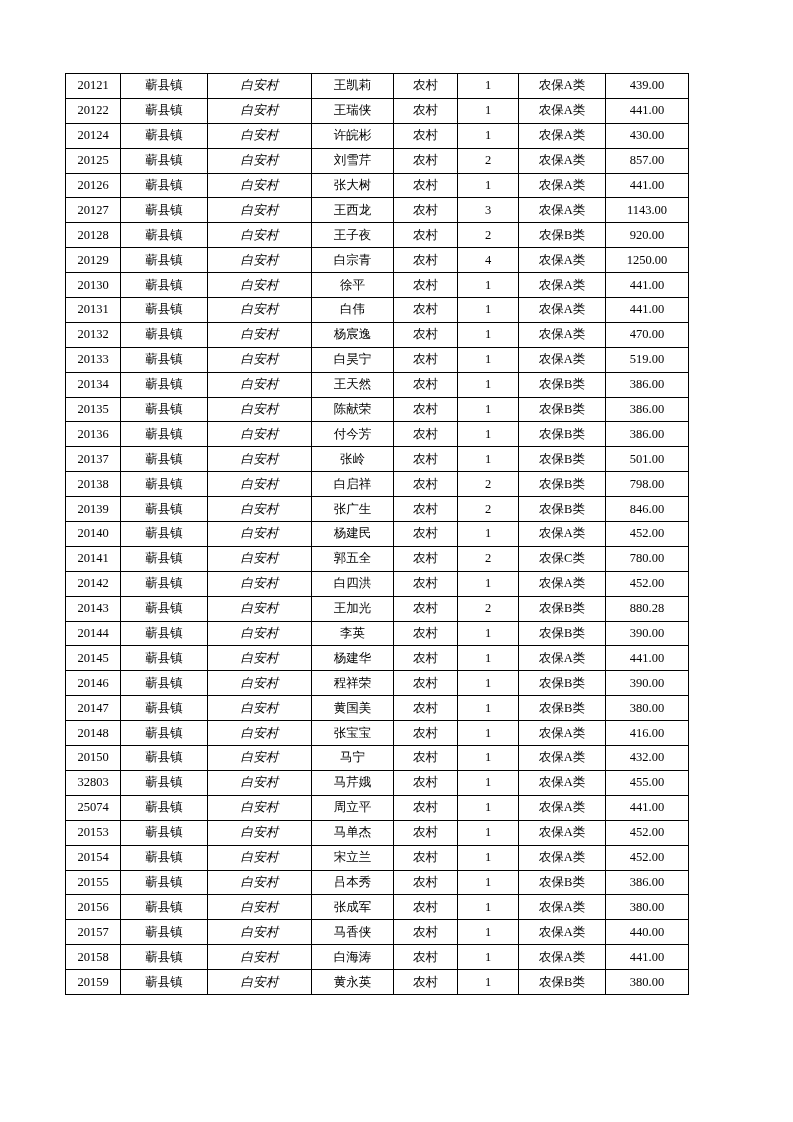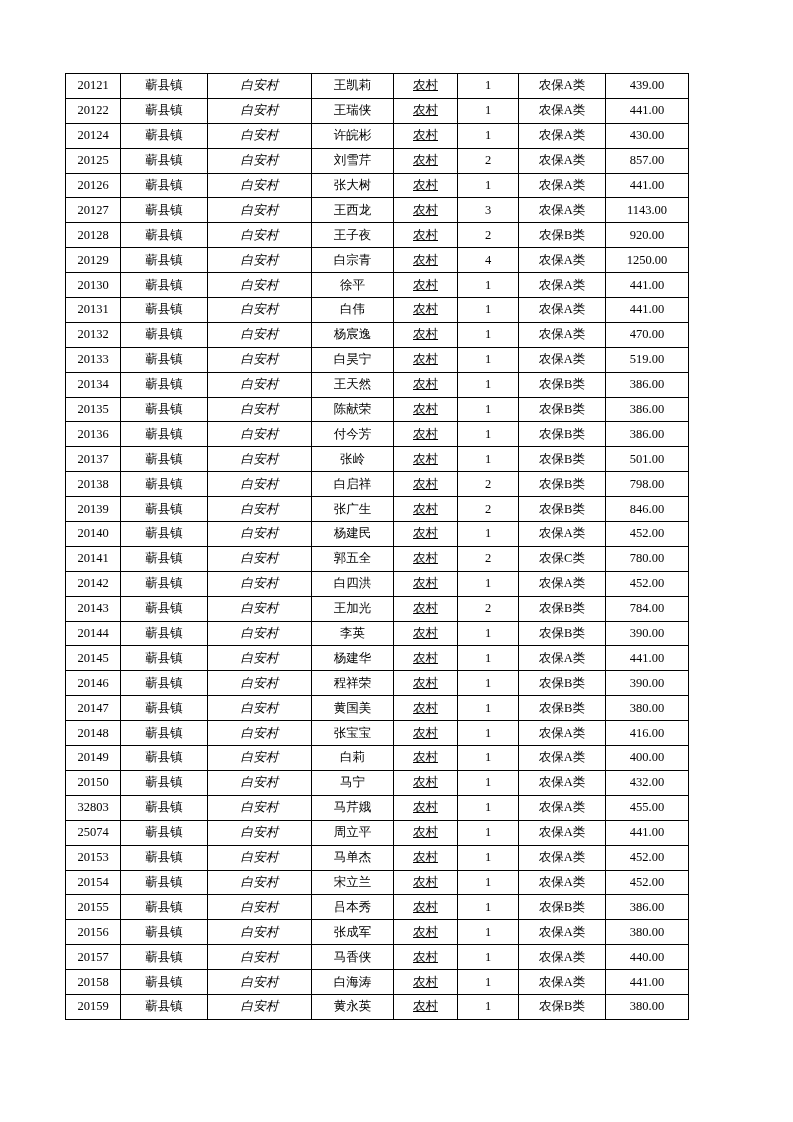--- a/index.html
+++ b/index.html
@@ -30,21 +30,21 @@
     font-size: 12.5px;
     text-align: center;
     vertical-align: middle;
     white-space: nowrap;
     overflow: hidden;
   }
   td.col-0 { width: 54px; }
   td.col-1 { width: 86px; }
   td.col-2 { width: 103px; font-style: italic; }
   td.col-3 { width: 81px; font-family: Liberation Serif, serif; }
-  td.col-4 { width: 63px; text-decoration: underline; }
+  td.col-4 { width: 63px; }
   td.col-5 { width: 60px; }
   td.col-6 { width: 86px; }
   td.col-7 { width: 82px; text-align: right; padding-right: 20px; }
 </style>
 </head>
 <body>
 
 <div class="sheet">
   <table class="roster">
     <tbody>
@@ -259,21 +259,21 @@
           <td class="col-7">452.00</td>
         </tr>
         <tr>
           <td class="col-0">20143</td>
           <td class="col-1">蕲县镇</td>
           <td class="col-2">白安村</td>
           <td class="col-3">王加光</td>
           <td class="col-4">农村</td>
           <td class="col-5">2</td>
           <td class="col-6">农保B类</td>
-          <td class="col-7">784.00</td>
+          <td class="col-7">880.28</td>
         </tr>
         <tr>
           <td class="col-0">20144</td>
           <td class="col-1">蕲县镇</td>
           <td class="col-2">白安村</td>
           <td class="col-3">李英</td>
           <td class="col-4">农村</td>
           <td class="col-5">1</td>
           <td class="col-6">农保B类</td>
           <td class="col-7">390.00</td>
@@ -310,30 +310,20 @@
         </tr>
         <tr>
           <td class="col-0">20148</td>
           <td class="col-1">蕲县镇</td>
           <td class="col-2">白安村</td>
           <td class="col-3">张宝宝</td>
           <td class="col-4">农村</td>
           <td class="col-5">1</td>
           <td class="col-6">农保A类</td>
           <td class="col-7">416.00</td>
-        </tr>
-        <tr>
-          <td class="col-0">20149</td>
-          <td class="col-1">蕲县镇</td>
-          <td class="col-2">白安村</td>
-          <td class="col-3">白莉</td>
-          <td class="col-4">农村</td>
-          <td class="col-5">1</td>
-          <td class="col-6">农保A类</td>
-          <td class="col-7">400.00</td>
         </tr>
         <tr>
           <td class="col-0">20150</td>
           <td class="col-1">蕲县镇</td>
           <td class="col-2">白安村</td>
           <td class="col-3">马宁</td>
           <td class="col-4">农村</td>
           <td class="col-5">1</td>
           <td class="col-6">农保A类</td>
           <td class="col-7">432.00</td>

